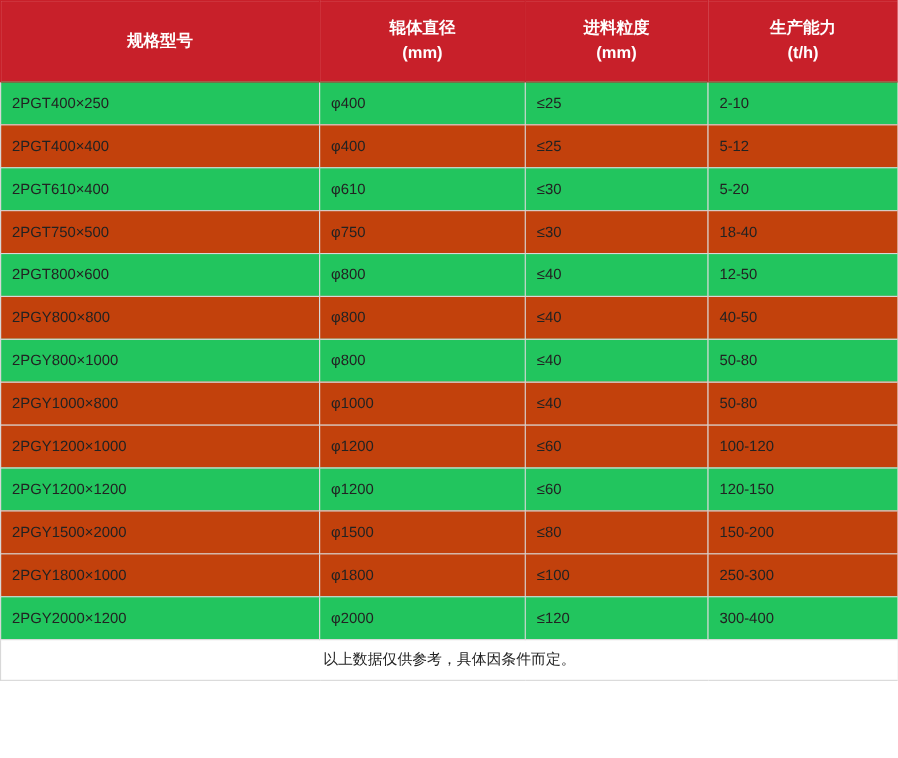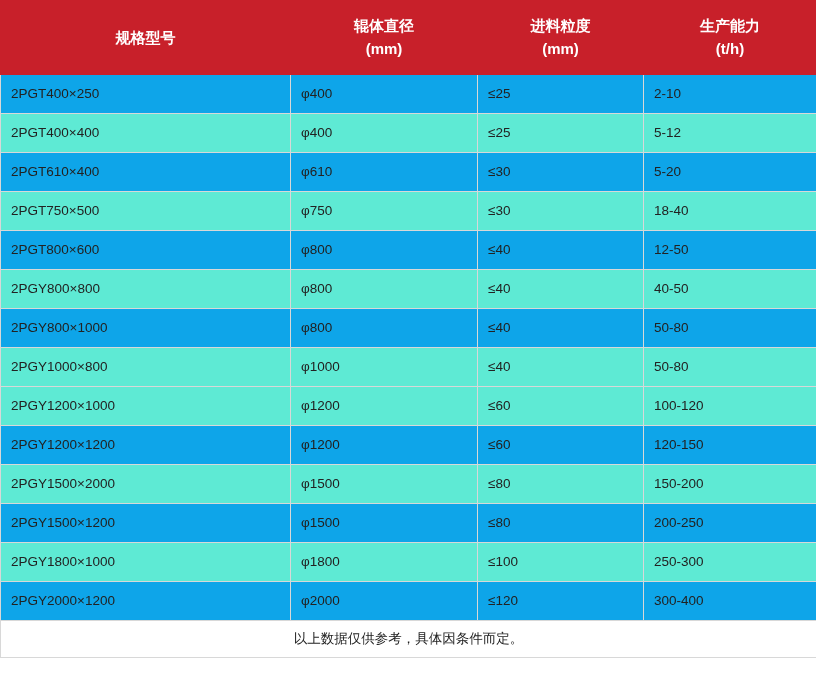--- a/index.html
+++ b/index.html
@@ -47,24 +47,24 @@
     vertical-align: middle;
     white-space: nowrap;
   }
   .spec-table td.model {
     text-align: left;
   }
   .spec-table td.num {
     text-align: left;
   }
   .spec-table tbody tr.alt td {
-    background: #5eead4;
+    background: #c2410c;
   }
   .spec-table tbody tr.plain td {
-    background: #0ea5e9;
+    background: #22c55e;
   }
   .footnote td {
     text-align: center;
     background: #ffffff;
     font-size: 13.5px;
     color: #222222;
     height: 36px;
   }
 </style>
 </head>
@@ -156,26 +156,20 @@
         <td class="num">φ1200</td>
         <td class="num">≤60</td>
         <td class="num">120-150</td>
       </tr>
       <tr class="alt">
         <td class="model">2PGY1500×2000</td>
         <td class="num">φ1500</td>
         <td class="num">≤80</td>
         <td class="num">150-200</td>
       </tr>
-      <tr class="plain">
-        <td class="model">2PGY1500×1200</td>
-        <td class="num">φ1500</td>
-        <td class="num">≤80</td>
-        <td class="num">200-250</td>
-      </tr>
       <tr class="alt">
         <td class="model">2PGY1800×1000</td>
         <td class="num">φ1800</td>
         <td class="num">≤100</td>
         <td class="num">250-300</td>
       </tr>
       <tr class="plain">
         <td class="model">2PGY2000×1200</td>
         <td class="num">φ2000</td>
         <td class="num">≤120</td>

